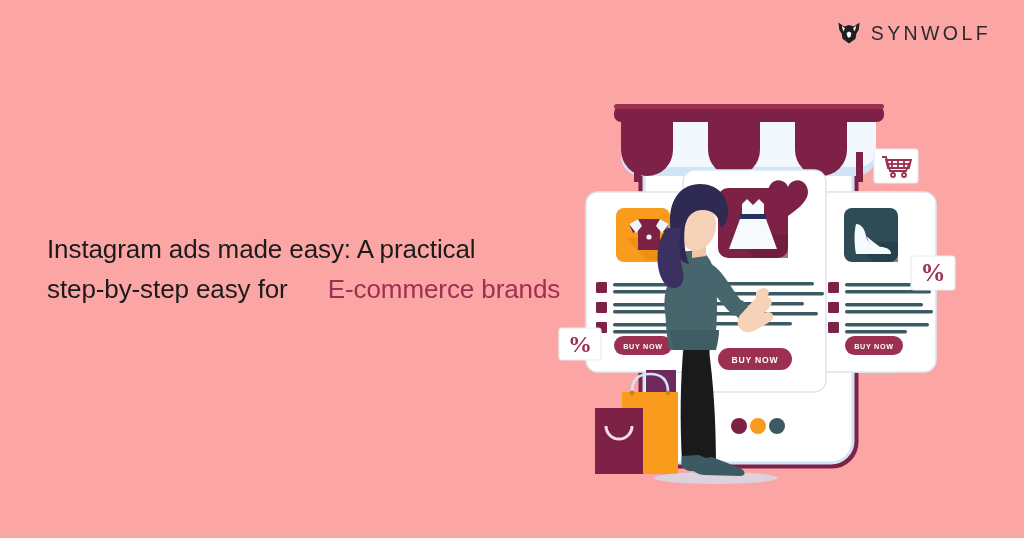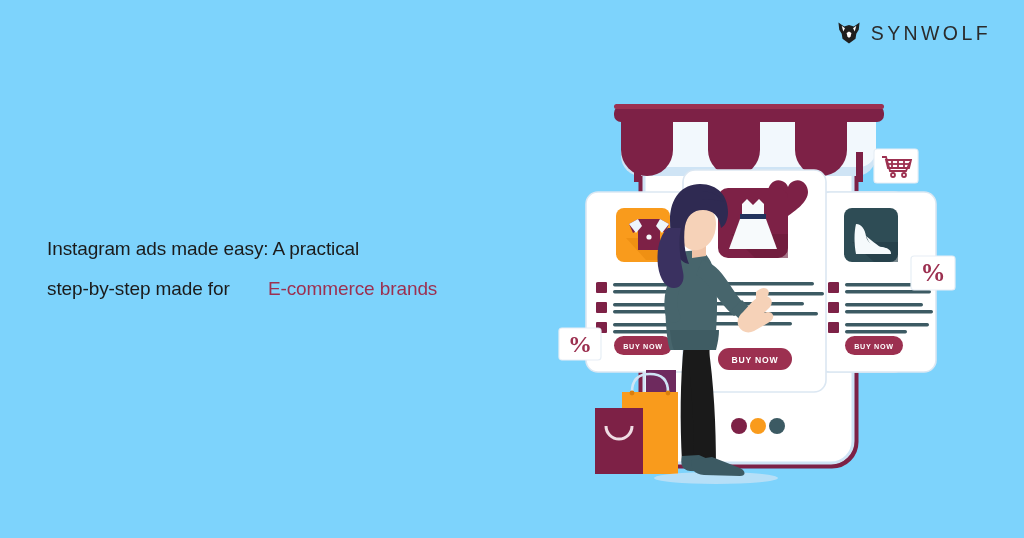--- a/index.html
+++ b/index.html
@@ -10,21 +10,21 @@
     height: 538px;
     overflow: hidden;
     background: #ffffff;
     font-family: "Liberation Sans", sans-serif;
   }
 
   .page {
     position: relative;
     width: 1024px;
     height: 538px;
-    background: #7dd3fc;
+    background: #fca5a5;
   }
 
   
   .brand {
     position: absolute;
     top: 20px;
     right: 33px;
     display: flex;
     align-items: center;
     gap: 9px;
@@ -37,21 +37,21 @@
     color: #2b2b2b;
     font-family: "Liberation Sans", sans-serif;
   }
 
   
   .headline {
     position: absolute;
     left: 47px;
     top: 229px;
     width: 520px;
-    font-size: 19px;
+    font-size: 26px;
     line-height: 40px;
     font-weight: 400;
     color: #1b1b1b;
     letter-spacing: -0.1px;
   }
   .headline .accent { color: #9c3050; margin-left: 33px; }
 
   
   .illustration {
     position: absolute;
@@ -72,21 +72,21 @@
       <path d="M6 6 L20 16 L32 12 L44 16 L58 6 L56 24 L50 34 L48 46 L32 58 L16 46 L14 34 L8 24 Z" fill="#1f1f1f"></path>
       <path d="M14 14 L22 20 L18 28 Z" fill="#ffffff"></path>
       <path d="M50 14 L42 20 L46 28 Z" fill="#ffffff"></path>
       <path d="M26 32 L32 28 L38 32 L36 40 L32 44 L28 40 Z" fill="#ffffff"></path>
     </svg>
     <span class="brand-name">SYNWOLF</span>
   </div>
 
   <h1 class="headline">
     <span>Instagram ads made easy: A practical</span><br>
-    <span>step-by-step made for </span><span class="accent">E-commerce brands</span>
+    <span>step-by-step easy for </span><span class="accent">E-commerce brands</span>
   </h1>
 
   <div class="illustration">
     <svg viewBox="0 0 460 410" xmlns="http://www.w3.org/2000/svg">
       <defs>
         <clipPath id="clipCart1">
             <rect x="36" y="186" width="110" height="94" rx="6"></rect>
           </clipPath>
         <clipPath id="clipCart3">
             <rect x="268" y="186" width="110" height="94" rx="6"></rect>

